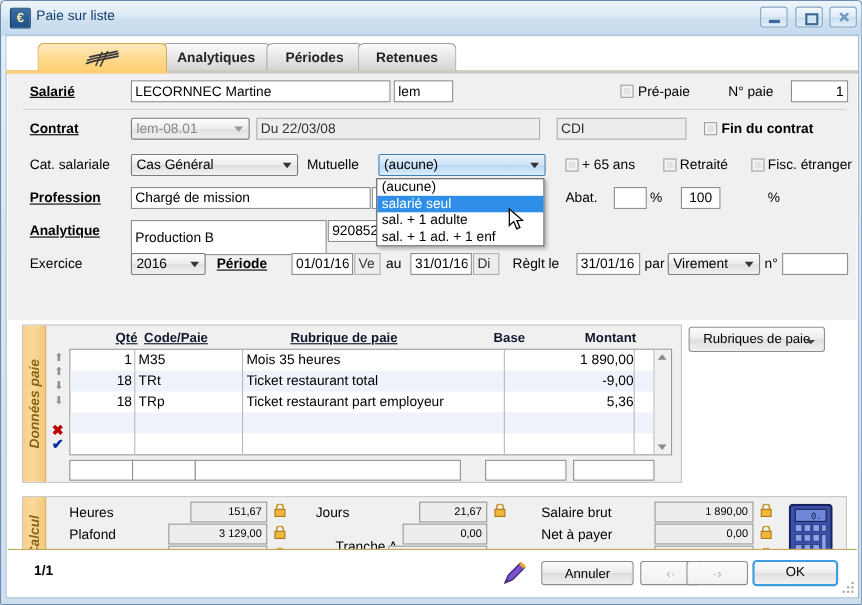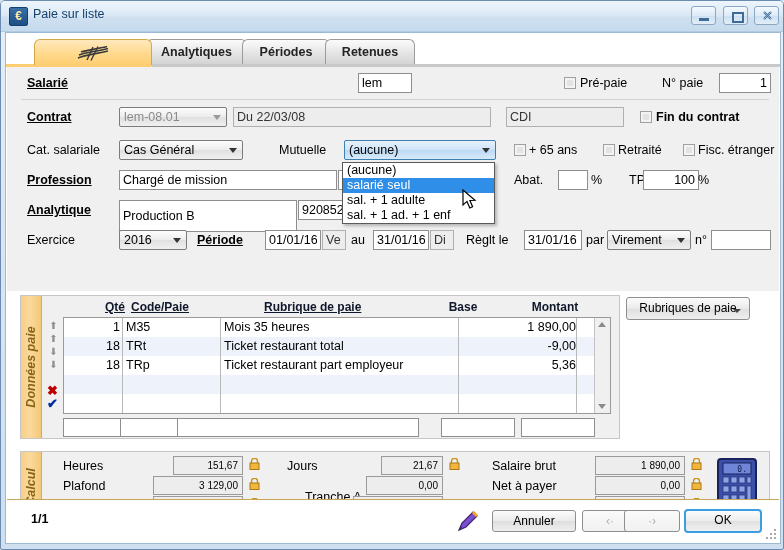--- a/index.html
+++ b/index.html
@@ -252,20 +252,21 @@
       </div>
       <div class="tabunder">
         <div class="rest"></div>
         <div class="act" style="left:0;width:146px;"></div>
       </div>
     </div>
 
     <div class="form">
 
       <div class="lbl lbl-b" style="left:20px;top:9px;">Salarié</div>
+      <input class="fld" style="left: 112px; top: 6px; width: 236px; height: 20px;" value="LECORNNEC Martine">
       <input class="fld" style="left: 351px; top: 6px; width: 54px; height: 20px;" value="lem">
       <div class="chk" style="left:557px;top:10px;">
           <i></i>
         </div>
       <div class="lbl" style="left:573px;top:9px;">Pré-paie</div>
       <div class="lbl" style="left:655px;top:9px;">N° paie</div>
       <input class="fld num" style="left: 712px; top: 6px; width: 52px; height: 20px;" value="1">
       <div style="position:absolute;left:14px;top:32px;width:748px;height:1px;background:#d2d2d2;"></div>
 
       <div class="lbl lbl-b" style="left:20px;top:43px;">Contrat</div>
@@ -273,21 +274,21 @@
         <span>lem-08.01</span><i class="arrow"></i>
       </div>
       <input class="fld ro" style="left: 226px; top: 40px; width: 258px; height: 20px;" value="Du 22/03/08">
       <input class="fld ro" style="left: 499px; top: 40px; width: 118px; height: 20px;" value="CDI">
       <div class="chk" style="left:633px;top:44px;">
           <i></i>
         </div>
       <div class="lbl lbl-b" style="left:649px;top:43px;text-decoration:none;">Fin du contrat</div>
 
       <div class="lbl" style="left:20px;top:76px;">Cat. salariale</div>
-      <div class="combo" style="left:112px;top:73px;width:124px;height:20px;">
+      <div class="combo" style="left:112px;top:73px;width:152px;height:20px;">
         <span>Cas Général</span><i class="arrow"></i>
       </div>
       <div class="lbl" style="left:272px;top:76px;">Mutuelle</div>
       <div class="combo open" style="left:337px;top:73px;width:152px;height:20px;">
         <span>(aucune)</span><i class="arrow"></i>
       </div>
       <div class="chk" style="left:507px;top:77px;">
           <i></i>
         </div>
       <div class="lbl" style="left:522px;top:76px;">+ 65 ans</div>
@@ -300,21 +301,21 @@
         </div>
       <div class="lbl" style="left:691px;top:76px;">Fisc. étranger</div>
 
       <div class="lbl lbl-b" style="left:20px;top:106px;">Profession</div>
       <input class="fld" style="left: 112px; top: 103px; width: 218px; height: 20px;" value="Chargé de mission">
       <input class="fld" style="left: 331px; top: 103px; width: 54px; height: 20px;" value="C">
       <div class="lbl" style="left:507px;top:106px;">Abat.</div>
       <input class="fld num" style="left: 551px; top: 103px; width: 30px; height: 20px;" value="">
       <div class="lbl" style="left:584px;top:106px;">%</div>
       <div class="lbl" style="left:622px;top:106px;">TP</div>
-      <input class="fld num" style="left: 636px; top: 103px; width: 56px; height: 20px;" value="100">
+      <input class="fld num" style="left: 612px; top: 103px; width: 36px; height: 20px; text-align: center;" value="100">
       <div class="lbl" style="left:691px;top:106px;">%</div>
 
       <div class="lbl lbl-b" style="left:20px;top:136px;">Analytique</div>
       <input class="fld" style="left: 112px; top: 133px; width: 178px; height: 32px;" value="Production B">
       <input class="fld" style="left: 291px; top: 133px; width: 62px; height: 20px;" value="920852">
 
       <div class="lbl" style="left:20px;top:166px;">Exercice</div>
       <div class="combo" style="left:112px;top:163px;width:68px;height:20px;">
         <span>2016</span><i class="arrow"></i>
       </div>

